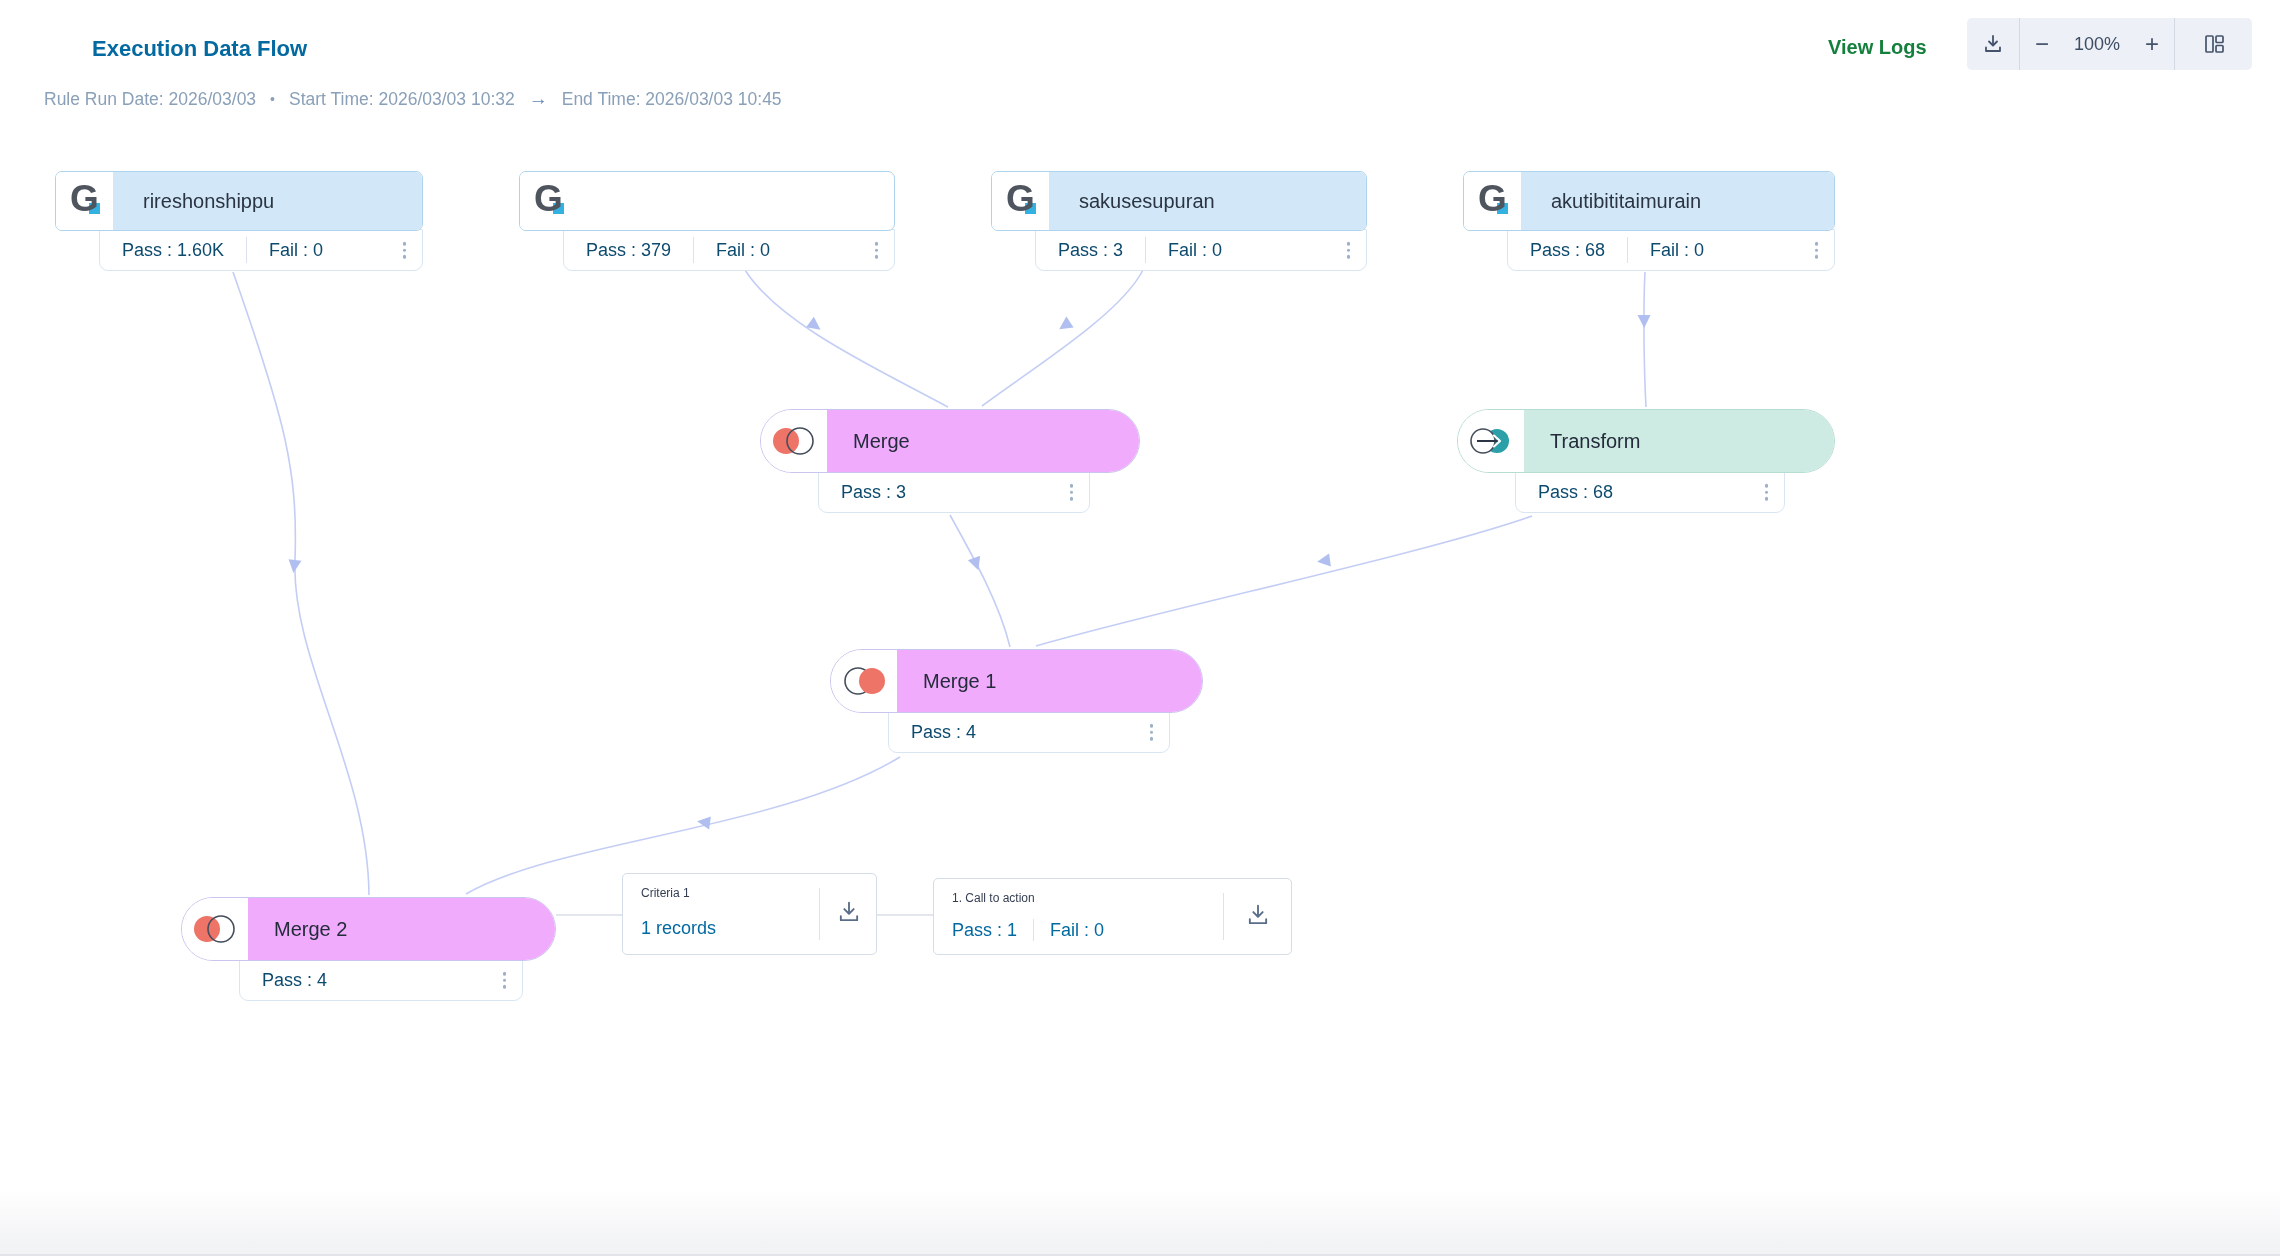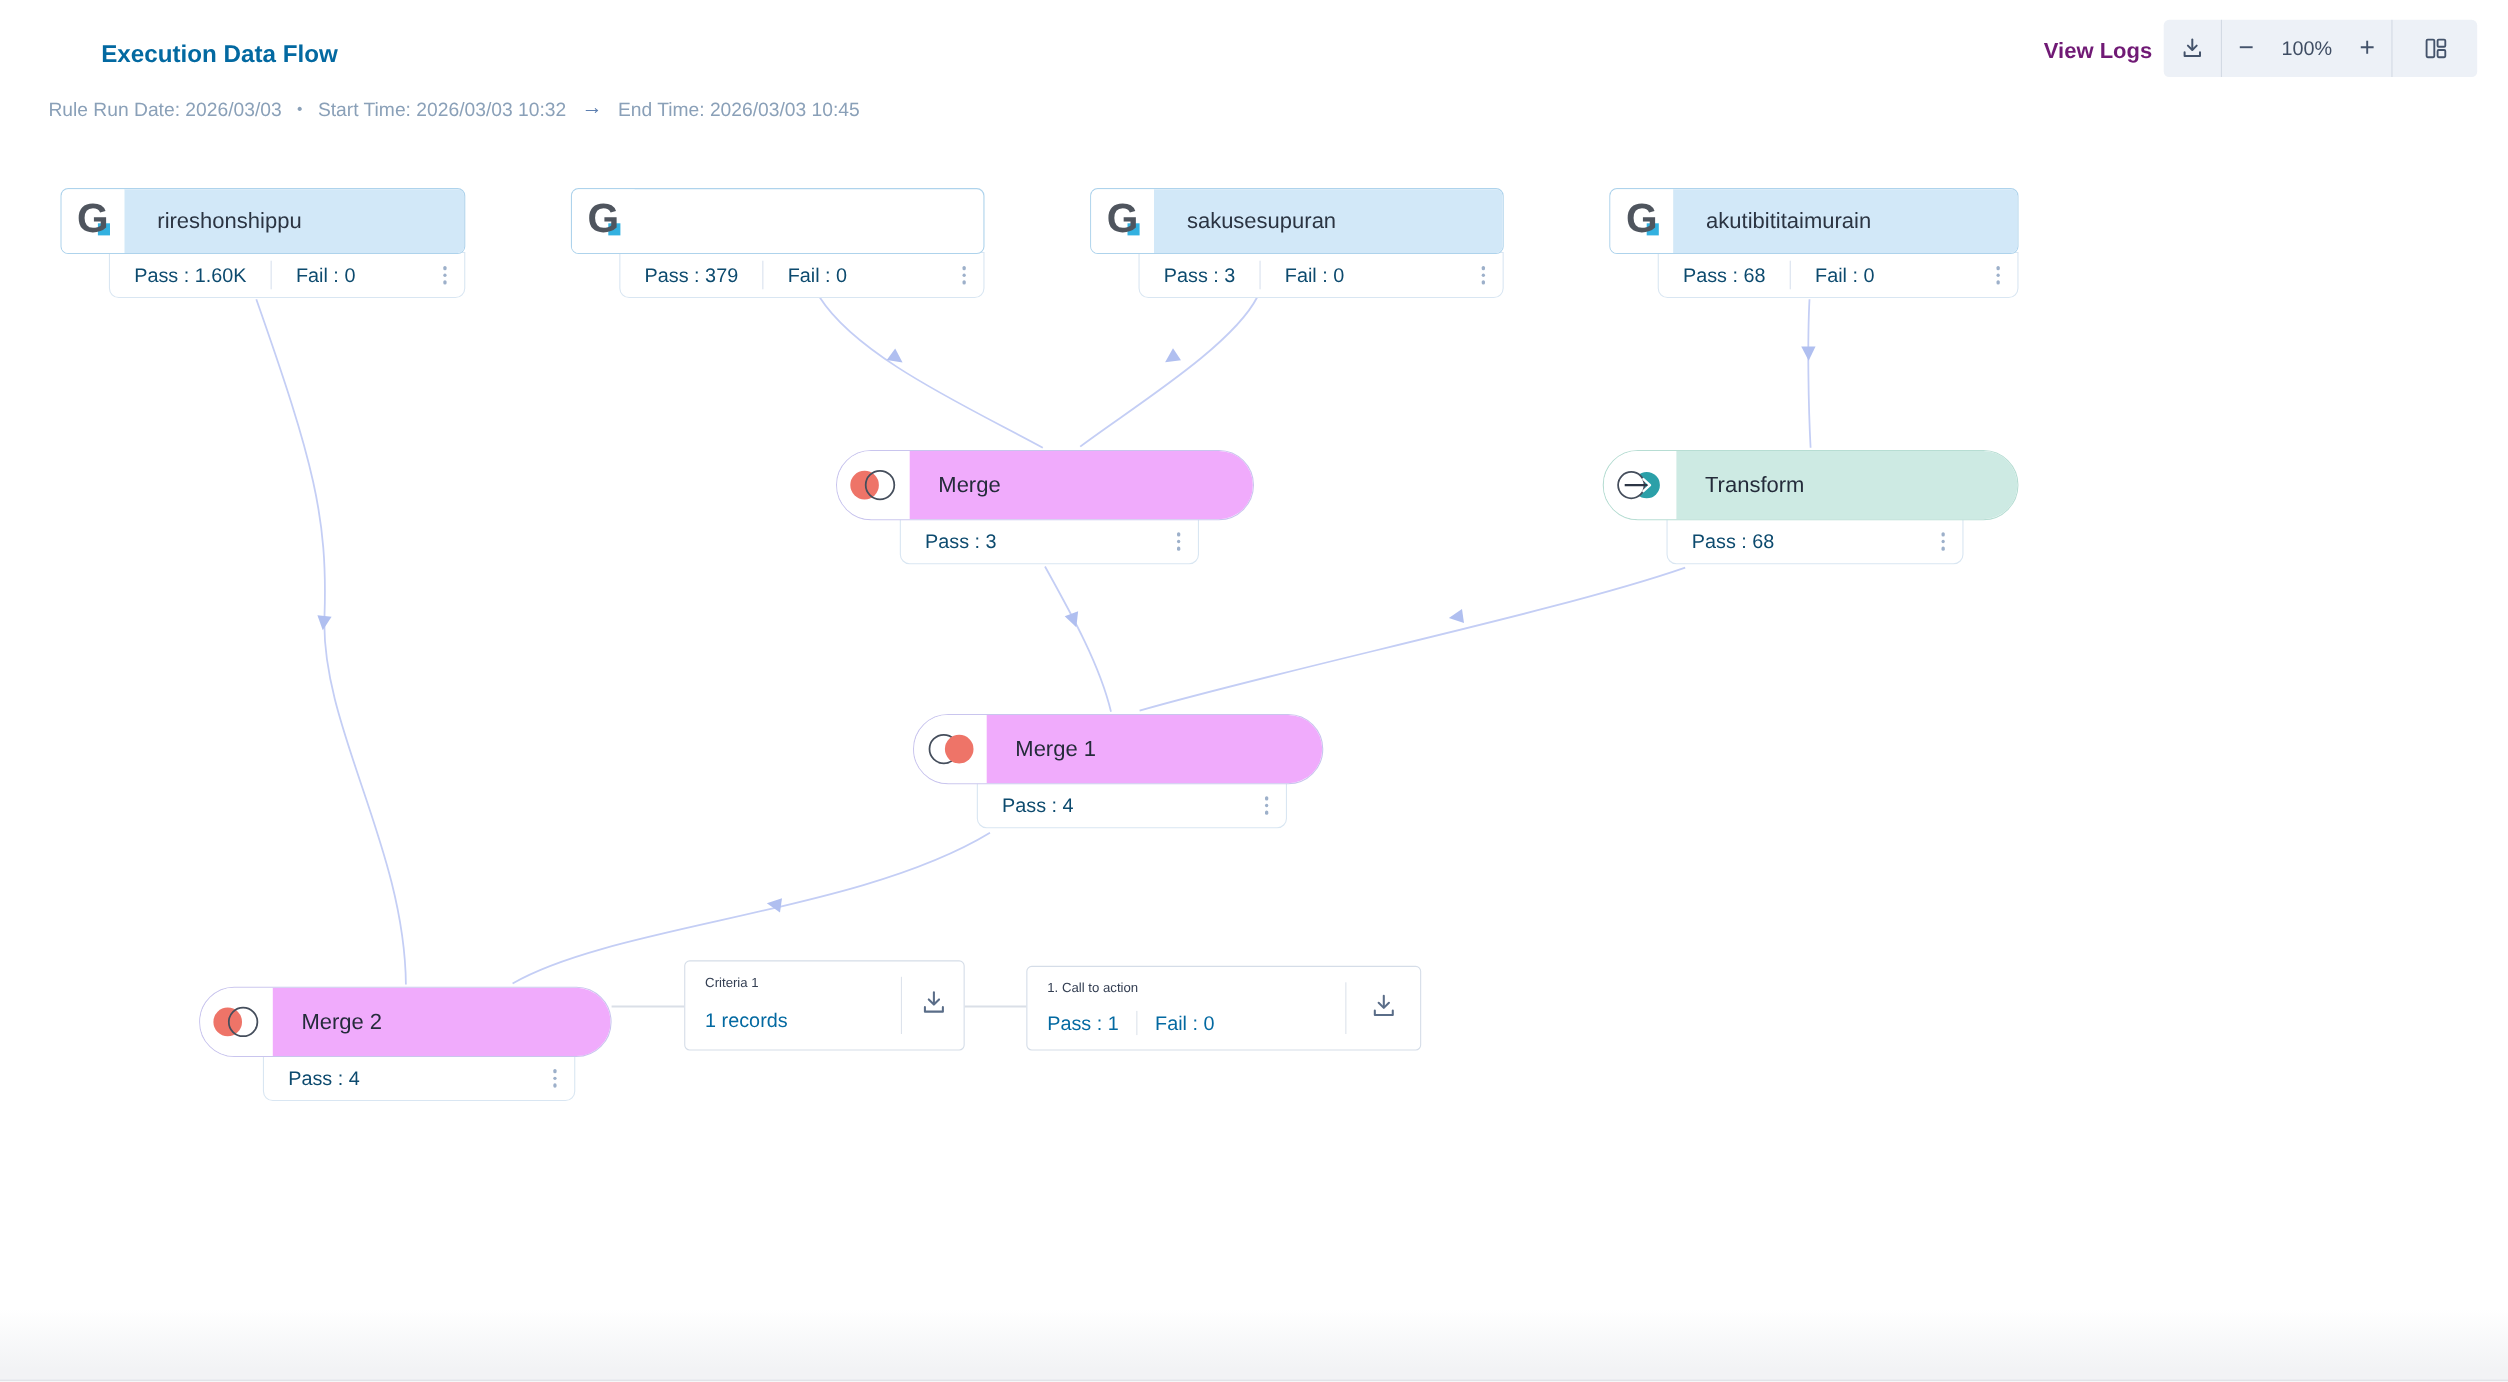--- a/index.html
+++ b/index.html
@@ -4,21 +4,21 @@
 <style>
   * { margin:0; padding:0; box-sizing:border-box; }
   html,body { width:2280px; height:1256px; background:#fff; font-family:"Liberation Sans", sans-serif; overflow:hidden; }
   .stage { position:relative; width:2280px; height:1256px; background:#fff; }
 
   
   .page-title { position:absolute; left:44px; top:36px; font-size:22px; font-weight:bold; color:#0369a1;margin-left:48px; }
   .meta-row { position:absolute; left:44px; top:88px; display:flex; align-items:center; gap:14px; font-size:17.5px; color:#8aa0b8; }
   .meta-dot { font-size:14px; color:#8aa0b8; }
   .meta-arrow { font-size:19px; color:#5d7fb0; font-weight:bold; }
-  .view-logs { position:absolute; left:1828px; top:36px; font-size:20px; font-weight:bold; color:#701a75; cursor:pointer;margin-left:30px; }
+  .view-logs { position:absolute; left:1828px; top:36px; font-size:20px; font-weight:bold; color:#15803d; cursor:pointer; }
   .toolbar { position:absolute; left:1967px; top:18px; width:285px; height:52px; background:#edf1f7; border-radius:5px; display:flex; align-items:center; }
   .tb-btn { display:flex; align-items:center; justify-content:center; height:100%; cursor:pointer; color:#44536b; }
   .tb-divider { width:1px; height:52px; background:#d3dae4; }
   .tb-glyph { font-size:24px; color:#44536b; line-height:1; }
   .tb-zoom { font-size:18px; color:#3f4d63; padding:0 10px; }
 
   
   svg.edges { position:absolute; left:0; top:0; z-index:0; }
 
   

